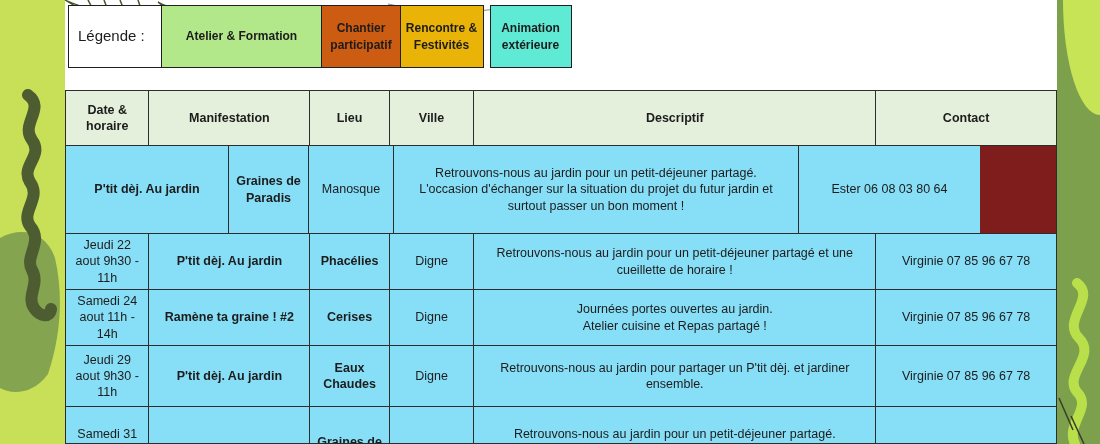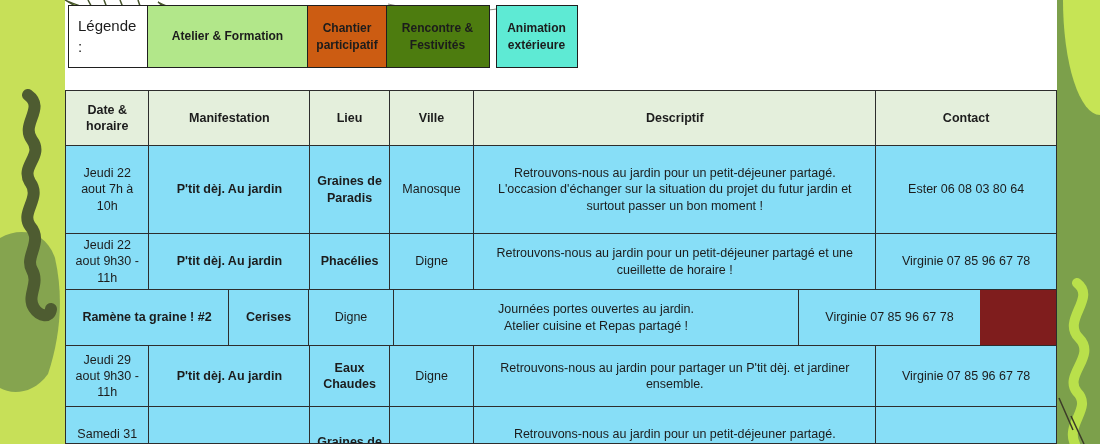--- a/index.html
+++ b/index.html
@@ -13,24 +13,24 @@
   .left-strip svg,.right-strip svg{display:block;}
   .top-plants{position:absolute;left:40px;top:0;width:520px;height:30px;pointer-events:none;}
   
   .legend{position:absolute;left:68px;top:5px;display:flex;align-items:stretch;height:63px;}
   .legend-cell{
     box-sizing:border-box;border:1.5px solid #1f1f1f;margin-left:-1.5px;
     display:flex;align-items:center;justify-content:center;text-align:center;
     font-size:12px;font-weight:700;line-height:1.35;padding:2px 4px;
   }
   .legend-cell:first-child{margin-left:0;}
-  .legend-title{width:80px;background:#ffffff;font-weight:400;font-size:15px;justify-content:flex-start;padding-left:9px;text-align:left;}
+  .legend-title{width:94px;background:#ffffff;font-weight:400;font-size:15px;justify-content:flex-start;padding-left:9px;text-align:left;}
   .lg-green{width:162px;background:#b2e78a;}
   .lg-orange{width:80px;background:#cc5c12;}
-  .lg-blue{width:104px;background:#4d7c0f;}
+  .lg-blue{width:84px;background:#eab308;}
   .lg-yellow{width:82px;background:#ffff00;}
   .lg-purple{width:82px;background:#5eead4;margin-left:6px;}
   
   .agenda{position:absolute;left:65px;top:90px;width:992px;height:354px;box-sizing:border-box;
     border:1px solid #2d2d2d;overflow:hidden;background:#7f1d1d;}
   .t-row{display:flex;box-sizing:border-box;border-top:1px solid #2d2d2d;}
   .t-row:first-child{border-top:none;}
   .cell{
     box-sizing:border-box;border-left:1px solid #2d2d2d;
     display:flex;align-items:center;justify-content:center;text-align:center;
@@ -86,41 +86,41 @@
     <div class="t-row head-row">
       <div class="cell c0">Date &amp; horaire</div>
       <div class="cell c1">Manifestation</div>
       <div class="cell c2">Lieu</div>
       <div class="cell c3">Ville</div>
       <div class="cell c4">Descriptif</div>
       <div class="cell c5">Contact</div>
     </div>
 
     <div class="t-row h-tall">
-      <div class="cell c0">Jeudi 22 aout 7h à 10h</div>
       <div class="cell c1 bold">P'tit dèj. Au jardin</div>
       <div class="cell c2 bold">Graines de Paradis</div>
       <div class="cell c3">Manosque</div>
       <div class="cell c4 pre">Retrouvons-nous au jardin pour un petit-déjeuner partagé.
 L'occasion d'échanger sur la situation du projet du futur jardin et
 surtout passer un bon moment !</div>
       <div class="cell c5">Ester 06 08 03 80 64</div>
     </div>
 
     <div class="t-row h-med">
       <div class="cell c0">Jeudi 22 aout 9h30 - 11h</div>
       <div class="cell c1 bold">P'tit dèj. Au jardin</div>
       <div class="cell c2 bold">Phacélies</div>
       <div class="cell c3">Digne</div>
       <div class="cell c4 pre">Retrouvons-nous au jardin pour un petit-déjeuner partagé et une
 cueillette de horaire !</div>
       <div class="cell c5">Virginie 07 85 96 67 78</div>
     </div>
 
     <div class="t-row h-med">
+      <div class="cell c0">Samedi 24 aout 11h - 14h</div>
       <div class="cell c1 bold">Ramène ta graine ! #2</div>
       <div class="cell c2 bold">Cerises</div>
       <div class="cell c3">Digne</div>
       <div class="cell c4 pre">Journées portes ouvertes au jardin.
 Atelier cuisine et Repas partagé !</div>
       <div class="cell c5">Virginie 07 85 96 67 78</div>
     </div>
 
     <div class="t-row h-60">
       <div class="cell c0">Jeudi 29 aout 9h30 - 11h</div>

